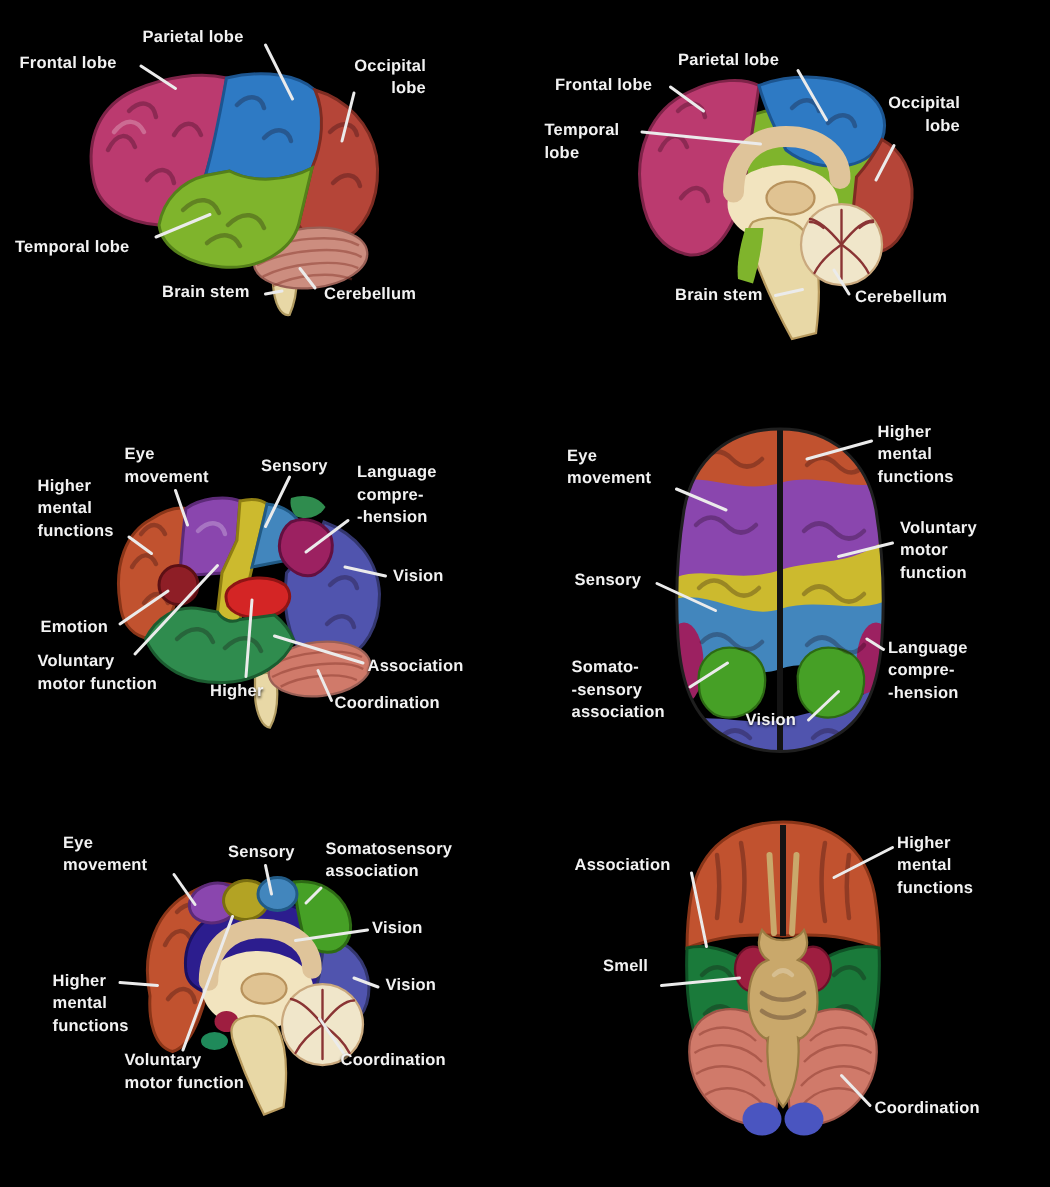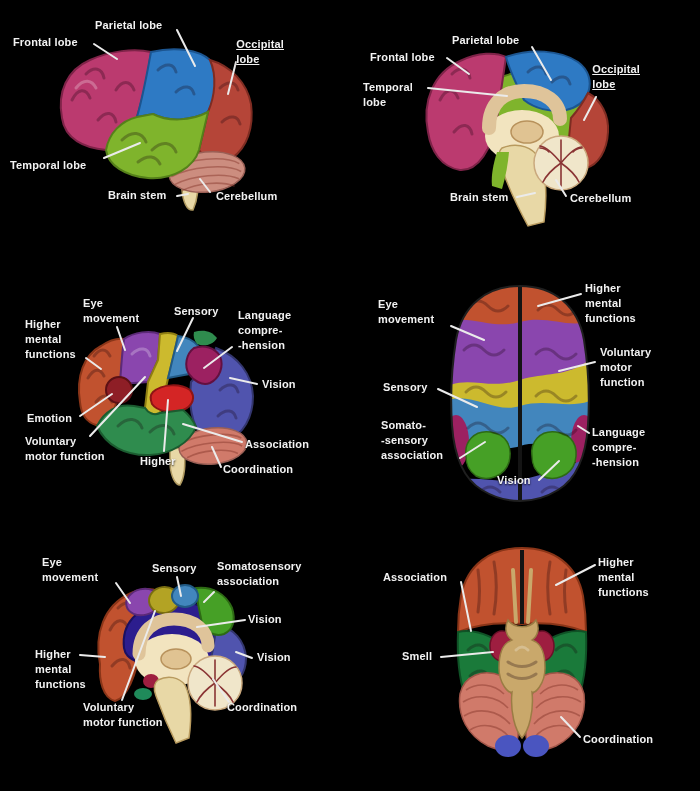--- a/index.html
+++ b/index.html
@@ -2,21 +2,21 @@
 <html><head>
 <meta charset="utf-8">
 <style>
   html,body{margin:0;padding:0;background:#000;}
   .stage{position:relative;width:700px;height:791px;background:#000;overflow:hidden;
          font-family:"Liberation Sans",sans-serif;}
   .panel{position:absolute;width:350px;height:250px;}
   .panel svg{position:absolute;left:0;top:0;}
   .lbl{position:absolute;color:#f2f2f2;font-weight:700;font-size:11px;line-height:15px;
        letter-spacing:.15px;white-space:pre-line;text-shadow:0 1px 2px rgba(0,0,0,.9);}
-  .ra{text-align:left;text-decoration:underline;}
+  .ra{text-align:right;}
   .leads line{stroke-width:2;stroke-linecap:round;}
   .gyri{fill:none;stroke:rgba(20,0,10,.28);stroke-width:3;stroke-linecap:round;}
   .hilite{fill:none;stroke:rgba(255,255,255,.25);stroke-width:3;stroke-linecap:round;}
   .cereb-stripe{fill:none;stroke:rgba(130,50,40,.45);stroke-width:1.6;}
   .arbor{fill:none;stroke:#8a3434;stroke-width:1.6;stroke-linecap:round;}
 </style>
 </head>
 <body>
 
 <div class="stage">
@@ -230,21 +230,21 @@
     </svg>
     <div class="lbl" style="left:28px;top:27px">Eye
 movement</div>
     <div class="lbl" style="left:235px;top:11px">Higher
 mental
 functions</div>
     <div class="lbl" style="left:250px;top:75px">Voluntary
 motor
 function</div>
     <div class="lbl" style="left:33px;top:110px">Sensory</div>
-    <div class="lbl" style="left:31px;top:148px">Somato-
+    <div class="lbl" style="left:31px;top:168px">Somato-
 -sensory
 association</div>
     <div class="lbl" style="left:242px;top:155px">Language
 compre-
 -hension</div>
     <div class="lbl" style="left:147px;top:203px">Vision</div>
   </section>
 
   <section class="panel" style="left:0;top:530px;height:261px">
     <svg width="350" height="261" viewBox="0 0 350 261">
@@ -354,17 +354,17 @@
         <line x1="111" y1="52" x2="121" y2="101"></line>
         <line x1="245" y1="35" x2="206" y2="55"></line>
         <line x1="91" y1="127" x2="143" y2="122"></line>
         <line x1="230" y1="207" x2="211" y2="187"></line>
       </g>
     </svg>
     <div class="lbl" style="left:33px;top:40px">Association</div>
     <div class="lbl" style="left:248px;top:25px">Higher
 mental
 functions</div>
-    <div class="lbl" style="left:52px;top:119px">Smell</div>
+    <div class="lbl" style="left:52px;top:107px">Smell</div>
     <div class="lbl" style="left:233px;top:202px">Coordination</div>
   </section>
 
 </div>
 
 </body></html>

